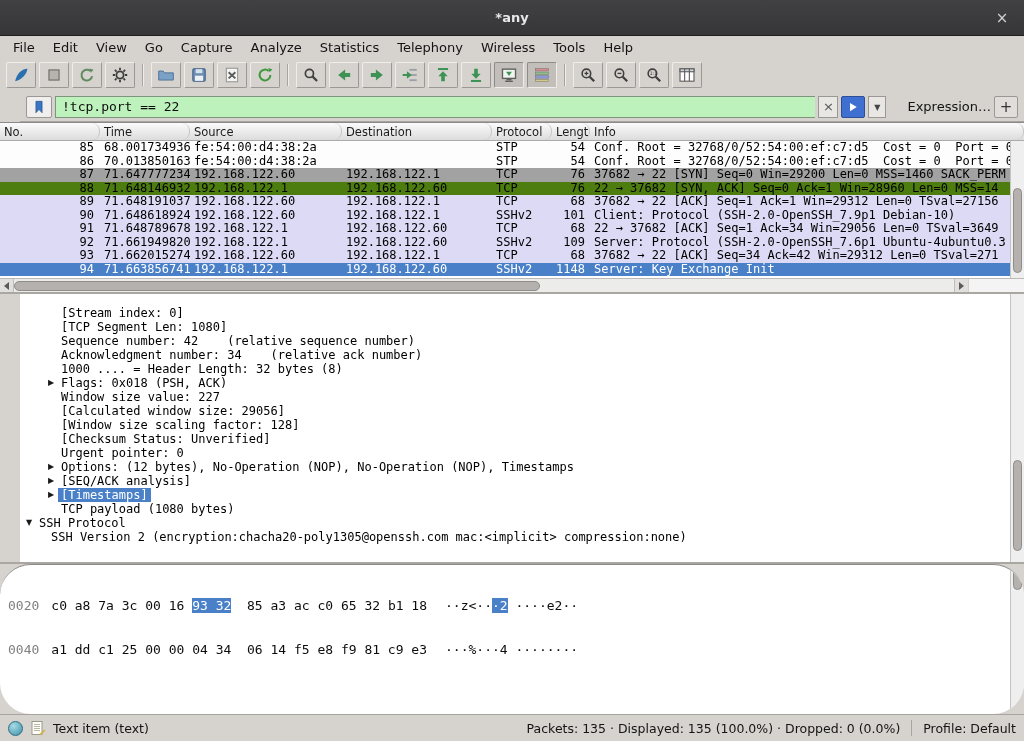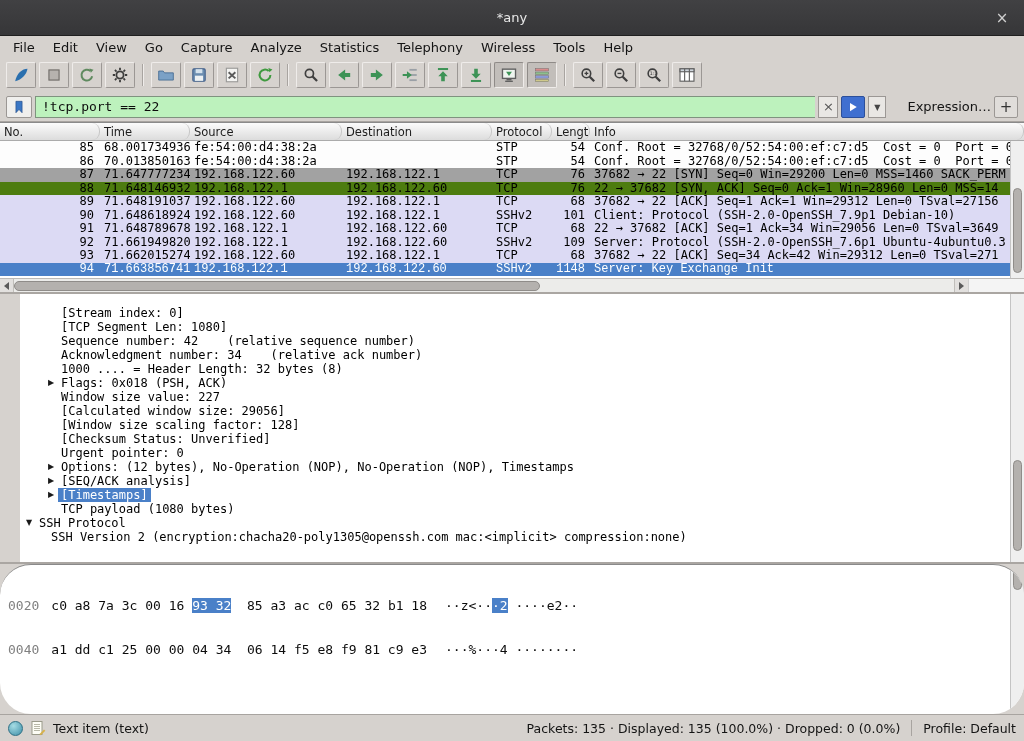--- a/index.html
+++ b/index.html
@@ -3,38 +3,38 @@
 <meta charset="utf-8">
 <style>
   * { box-sizing: border-box; margin: 0; padding: 0; }
   html, body { width: 1024px; height: 741px; overflow: hidden; }
   body { font-family: "DejaVu Sans", sans-serif; background: #d6d2ce; }
   .window { width: 1024px; height: 741px; display: flex; flex-direction: column; }
 
   
   .titlebar { height: 36px; background: linear-gradient(#414143,#363638); border-bottom: 1px solid #1f1f1f;
               display: flex; align-items: center; justify-content: center; position: relative; flex: none; }
-  .titlebar .title { color: #e8e8e8; font-size: 13px; font-weight: normal; }
+  .titlebar .title { color: #e8e8e8; font-size: 13px; font-weight: bold; }
   .titlebar .close { position: absolute; right: 12px; top: 8px; width: 20px; height: 20px; color: #d0d0d0;
                      font-size: 15px; text-align: center; line-height: 20px; cursor: default; }
 
   
   .menubar { height: 22px; display: flex; align-items: center; padding-left: 4px; flex: none; font-size: 13px; color: #141414; }
   .menu-item { padding: 2px 9px; }
 
   
   .toolbar { height: 34px; display: flex; align-items: center; padding-left: 6px; gap: 3px; flex: none; }
   .tbtn { width: 30px; height: 26px; display: flex; align-items: center; justify-content: center;
           background: #d6d2ce; border: 1px solid; border-color: #efecea #9b9794 #9b9794 #efecea; border-radius: 2px; }
   .tbtn.active { background: #c2beba; border-color: #8f8b88 #efecea #efecea #8f8b88; }
   .tsep { width: 0; height: 22px; border-left: 1px solid #a8a4a0; border-right: 1px solid #efecea; margin: 0 4px; }
 
   
   .filterbar { height: 30px; display: flex; align-items: center; padding: 0 6px; gap: 3px; flex: none;
-               border-bottom: 1px solid #a8a4a0; }
+               border-bottom: 1px solid #a8a4a0; margin-left: 20px; }
   .bookmark-btn { width: 26px; height: 22px; background: #f0efed; border: 1px solid #9b9794; border-radius: 2px;
                   display: flex; align-items: center; justify-content: center; flex: none; }
   .filter-input { flex: 1; height: 22px; background: #bdf2bd; border: 1px solid #7f937f; border-right: none;
                   font-family: "DejaVu Sans Mono", monospace; font-size: 13px; color: #0c0c0c; padding: 0 6px; outline: none; }
   .clear-btn { width: 20px; height: 22px; background: #e9e7e4; border: 1px solid #9b9794; color: #555;
                font-size: 13px; line-height: 20px; text-align: center; flex: none; }
   .apply-btn { width: 24px; height: 22px; background: #3f6fd0; border: 1px solid #2c4f9a; border-radius: 2px;
                display: flex; align-items: center; justify-content: center; flex: none; }
   .fdrop-btn { width: 18px; height: 22px; background: #e9e7e4; border: 1px solid #9b9794; color: #444;
                font-size: 8px; text-align: center; line-height: 22px; flex: none; }
@@ -52,21 +52,21 @@
                          white-space: nowrap; overflow: hidden; border-radius: 8px; }
   .prow { height: 13.5px; line-height: 13.5px; white-space: pre; color: #000; }
   .prow .cell { overflow: hidden; white-space: pre; }
   .c-no { text-align: right; padding-right: 6px; }
   .c-time, .c-src, .c-dst, .c-proto, .c-info { padding-left: 4px; }
   .c-len { text-align: right; padding-right: 5px; }
   .r-stp  { background: #fdfdfd; }
   .r-gray { background: #a2a2a2; }
   .r-gray2{ background: #4d7c0f; }
   .r-lav  { background: #dcdaf4; }
-  .r-sel  { background: #4a80c8; color: #fff; font-family: Liberation Mono, monospace; }
+  .r-sel  { background: #4a80c8; color: #fff; }
 
   .vscroll { position: absolute; right: 0; width: 14px; background: #efefef; border-left: 1px solid #c4c4c4; }
   .vthumb { position: absolute; left: 2px; right: 2px; background: #b4b1ae; border: 1px solid #8f8c89; border-radius: 5px; }
   .plist .vscroll { top: 18px; bottom: 14px; }
 
   .hscroll { position: absolute; left: 0; right: 0; bottom: 0; height: 14px; background: #ececea;
              border-top: 1px solid #bcbab8; display: flex; align-items: center; }
   .harrow { width: 14px; height: 14px; background: #e2e0de; border-right: 1px solid #c0beba; flex: none;
             display: flex; align-items: center; justify-content: center; }
   .harrow.right { border-right: none; border-left: 1px solid #c0beba; }

